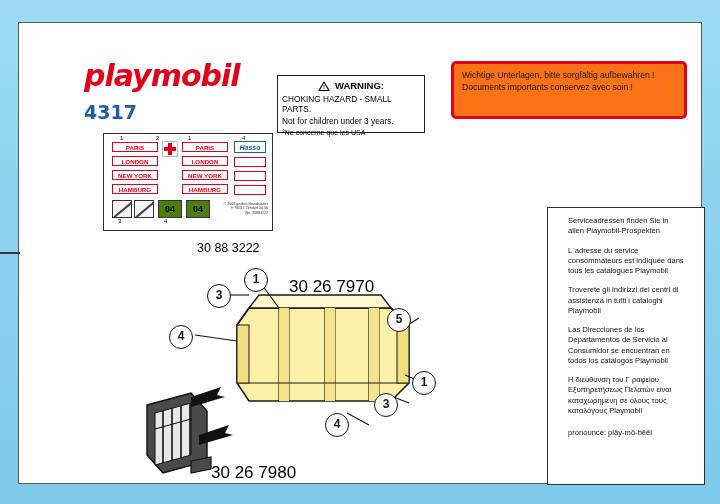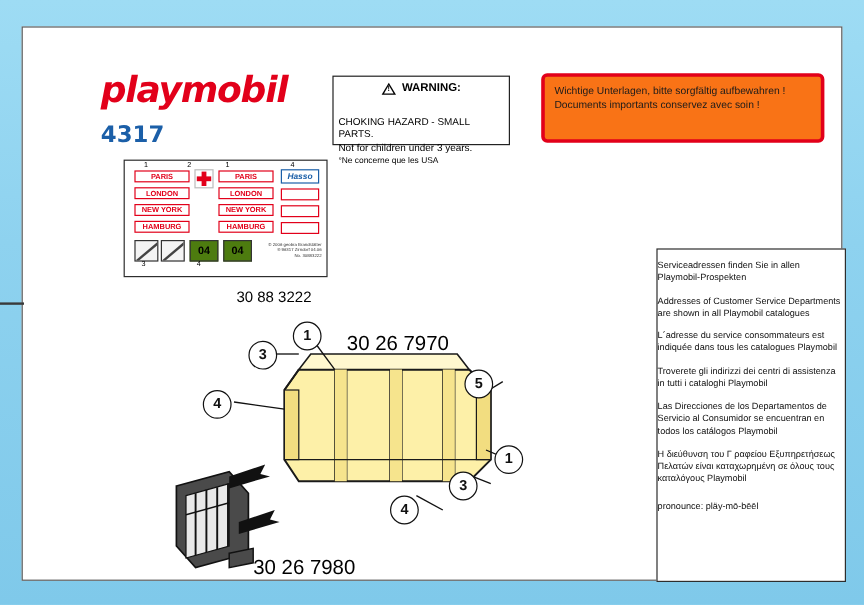--- a/index.html
+++ b/index.html
@@ -63,21 +63,21 @@
     font-weight: bold;
     font-size: 19px;
     color: #1b5fa8;
     letter-spacing: 0px;
   }
 
   
   .warning-box {
     position: absolute;
     left: 258px;
-    top: 40px;
+    top: 52px;
     width: 148px;
     height: 58px;
     border: 1px solid #222;
     box-sizing: border-box;
     padding: 4px 4px 2px 4px;
   }
   .warning-head {
     display: flex;
     align-items: center;
     justify-content: center;
@@ -111,21 +111,21 @@
     z-index: 2;
   }
   .warning-title {
     font-size: 9.5px;
     font-weight: bold;
     color: #000;
   }
   .warning-line {
     font-size: 8.3px;
     color: #000;
-    margin-top: 17px;
+    margin-top: 3px;
     line-height: 1.25;
   }
   .warning-note {
     font-size: 7px;
     color: #000;
     margin-top: 3px;
   }
 
   
   .docs-box {
@@ -255,21 +255,21 @@
   
   .service-box {
     position: absolute;
     left: 528px;
     top: 184px;
     width: 158px;
     height: 278px;
     border: 1px solid #2d2d2d;
     background: #fff;
     box-sizing: border-box;
-    padding: 8px 0;
+    padding: 8px 20px;
   }
   .service-box p {
     margin: 0 0 9px 0;
     font-size: 7.6px;
     line-height: 1.35;
     color: #111;
   }
   .service-box p.pron {
     margin-top: 12px;
   }
@@ -373,21 +373,20 @@
 
     <div class="st-fine" style="left:108px; top:68px; width:56px; white-space:pre-line;">© 2006 geobra Brandstätter
 ® 96317 Zirndorf    04.06
 No. 30883222</div>
   </div>
 
   <div class="sticker-code">30 88 3222</div>
 
   <div class="service-box">
     <p>Serviceadressen finden Sie in allen Playmobil-Prospekten</p>
-    <p>Addresses of Customer Service Departments are shown in all Playmobil catalogues</p>
     <p>L´adresse du service consommateurs est indiquée dans tous les catalogues Playmobil</p>
     <p>Troverete gli indirizzi dei centri di assistenza in tutti i cataloghi Playmobil</p>
     <p>Las Direcciones de los Departamentos de Servicio al Consumidor se encuentran en todos los catálogos Playmobil</p>
     <p>Η διεύθυνση του Γ ραφείου Εξυπηρετήσεως Πελατών είναι καταχωρημένη σε όλους τους καταλόγους Playmobil</p>
     <p class="pron">pronounce: pläy-mō-bēēl</p>
   </div>
 
   <div class="diagram">
     <svg class="lines" viewBox="0 0 410 225">
 

